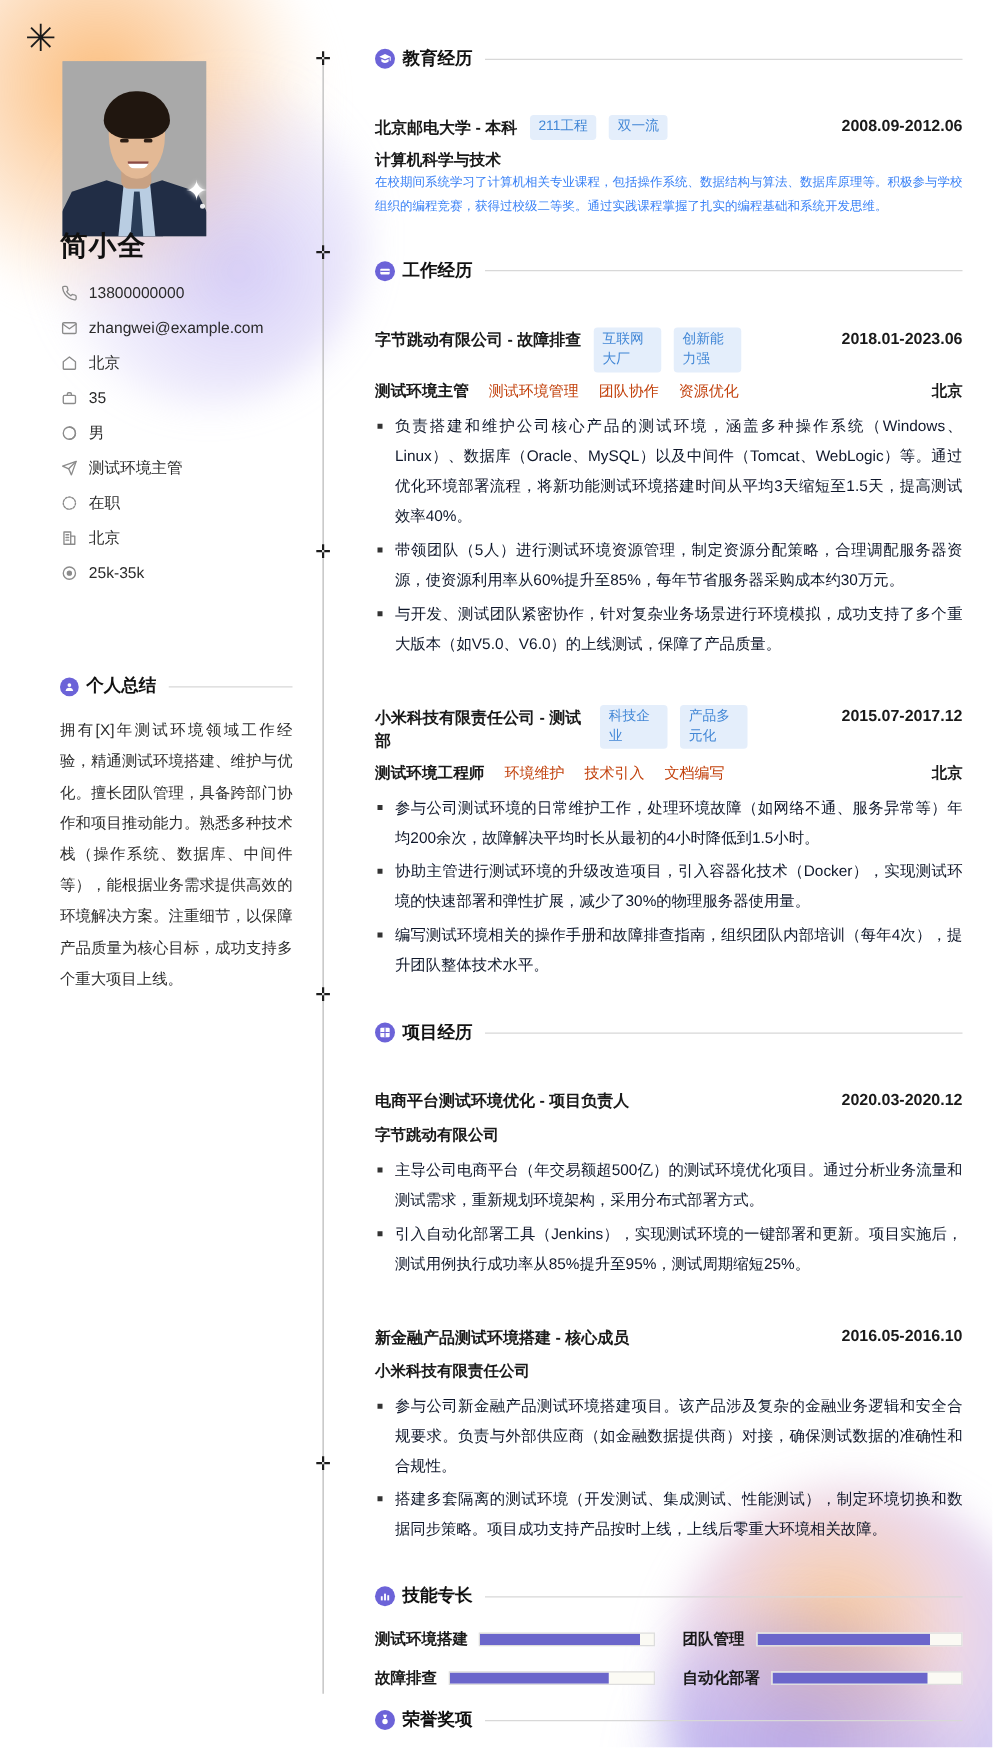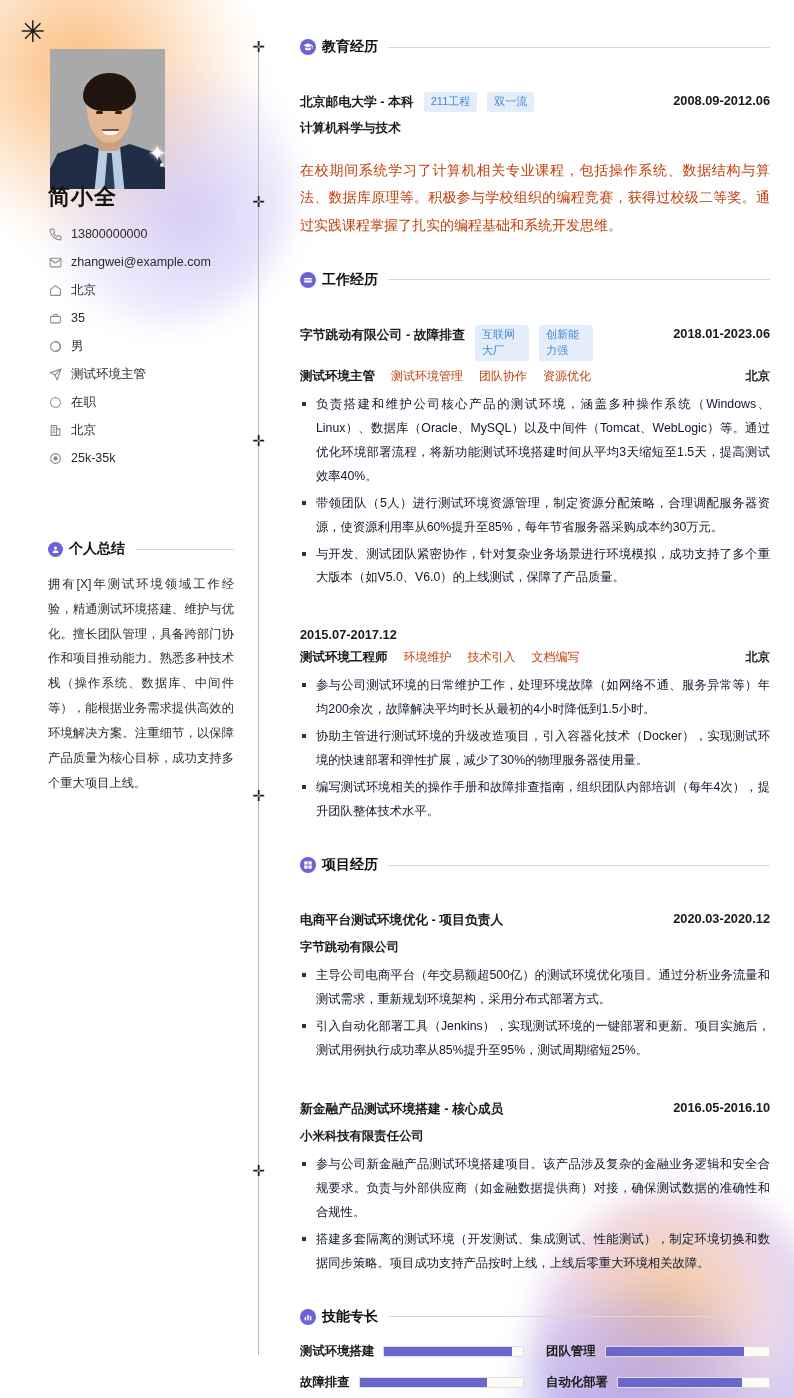--- a/index.html
+++ b/index.html
@@ -318,24 +318,24 @@
   }
   .major {
     font-size: 12.6px; font-weight: 700; color: #1a1a1a;
     margin-top: 8px;
   }
   .subcompany {
     font-size: 12.4px; font-weight: 700; color: #1a1a1a;
     margin-top: 9px;
   }
   .para {
-    font-size: 14px;
+    font-size: 10px;
     line-height: 1.95;
-    color: #c2410c;
-    margin-top: 20px;
+    color: #3b82f6;
+    margin-top: 0;
     text-align: justify;
   }
   ul.bullets { list-style: none; margin-top: 8px; }
   ul.bullets li {
     position: relative;
     font-size: 12.3px;
     line-height: 1.95;
     color: #0f172a;
     padding-left: 16px;
     margin-bottom: 3px;
@@ -601,20 +601,25 @@
         </div>
         <ul class="bullets">
           <li>负责搭建和维护公司核心产品的测试环境，涵盖多种操作系统（Windows、Linux）、数据库（Oracle、MySQL）以及中间件（Tomcat、WebLogic）等。通过优化环境部署流程，将新功能测试环境搭建时间从平均3天缩短至1.5天，提高测试效率40%。</li>
           <li>带领团队（5人）进行测试环境资源管理，制定资源分配策略，合理调配服务器资源，使资源利用率从60%提升至85%，每年节省服务器采购成本约30万元。</li>
           <li>与开发、测试团队紧密协作，针对复杂业务场景进行环境模拟，成功支持了多个重大版本（如V5.0、V6.0）的上线测试，保障了产品质量。</li>
         </ul>
       </div>
 
       <div class="entry">
         <div class="entry-row1">
+          <div class="entry-left">
+            <span class="org">小米科技有限责任公司 - 测试部</span>
+            <span class="tag-blue">科技企业</span>
+            <span class="tag-blue">产品多元化</span>
+          </div>
           <span class="date">2015.07-2017.12</span>
         </div>
         <div class="entry-row2">
           <div class="role-wrap">
             <span class="role">测试环境工程师</span>
             <span class="tag-orange">环境维护</span>
             <span class="tag-orange">技术引入</span>
             <span class="tag-orange">文档编写</span>
           </div>
           <span class="city">北京</span>

